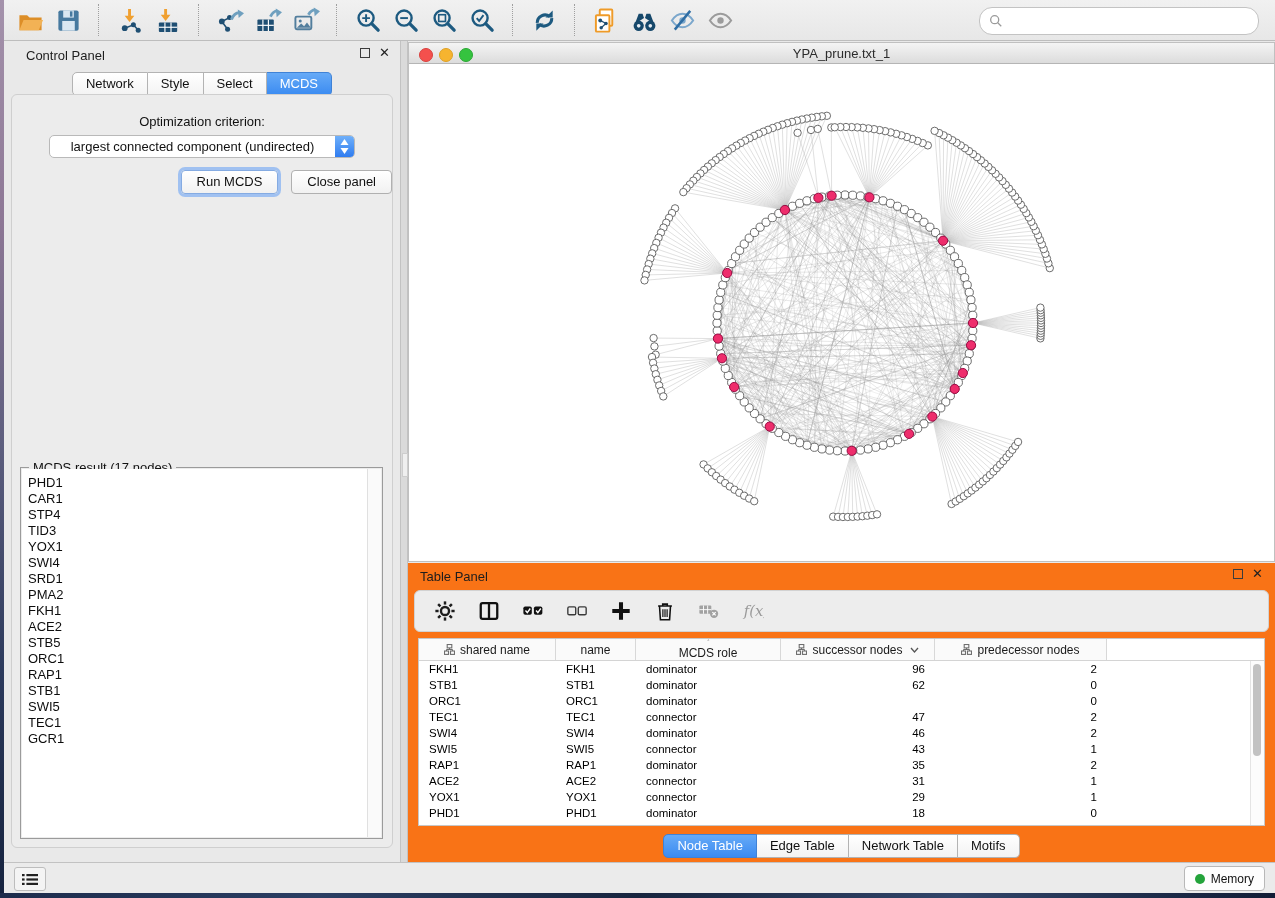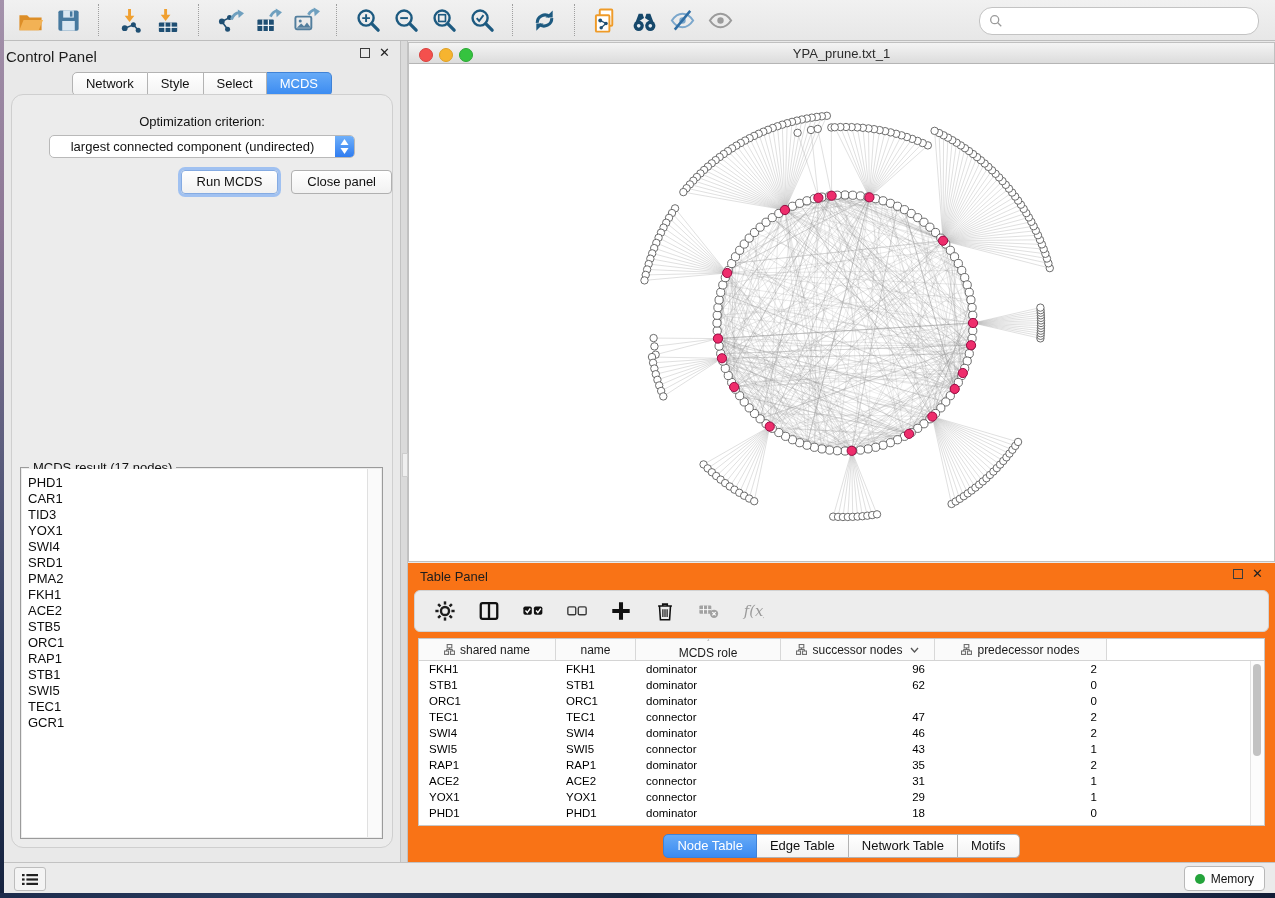--- a/index.html
+++ b/index.html
@@ -19,32 +19,32 @@
   .tb-sep{width:1px;height:32px;border-left:1px dotted #9f9f9f;margin:0 4px;}
   .tb-btn{width:38px;height:34px;display:flex;align-items:center;justify-content:center;cursor:default;}
   .tb-btn svg{width:27px;height:27px;}
   #search-wrap{position:absolute;right:16px;top:7px;width:278px;height:26px;background:#fff;
                border:1px solid #c3c3c3;border-radius:13px;display:flex;align-items:center;}
   #search-wrap svg{width:14px;height:14px;margin-left:9px;}
   #search-input{border:none;outline:none;flex:1;height:20px;font-size:13px;background:transparent;padding:0 8px 0 5px;}
   
   #control-panel{left:0;top:41px;width:396px;height:821px;background:#e9e9e9;}
   #cp-header{position:absolute;left:0;top:0;width:100%;height:28px;}
-  #cp-title{position:absolute;left:2px;top:7px;font-size:15px;color:#1d1d1d;}
+  #cp-title{position:absolute;left:22px;top:7px;font-size:13px;color:#1d1d1d;}
   .panel-winbtns{position:absolute;right:10px;top:7px;display:flex;gap:9px;align-items:center;}
   .float-btn{width:10px;height:10px;border:1.5px solid #3c3c3c;background:transparent;box-sizing:border-box;}
   .close-btn{font-size:13px;font-weight:bold;color:#222;line-height:10px;}
   #cp-tabs{position:absolute;left:0;top:31px;width:100%;display:flex;justify-content:center;}
   .seg-tab{font-size:13px;color:#111;background:linear-gradient(#ffffff,#f3f3f3);
            border:1px solid #b3b3b3;border-left:none;padding:3px 13px 4px;cursor:default;}
   .seg-tab:first-child{border-left:1px solid #b3b3b3;border-radius:5px 0 0 5px;}
   .seg-tab:last-child{border-radius:0 5px 5px 0;}
   .seg-tab.active{background:linear-gradient(#66aaf7,#3b8bf1);color:#fff;border-color:#3f82d6;}
   #cp-content{position:absolute;left:7px;right:7px;top:53px;bottom:14px;background:#ececec;
-              border:1px solid #cfcfcf;border-radius:12px;}
+              border:1px solid #cfcfcf;border-radius:6px;}
   #criterion-label{position:absolute;left:0;top:19px;width:100%;text-align:center;font-size:13px;color:#111;}
   #criterion-select{position:absolute;left:37px;right:37px;top:40px;height:23px;background:#fff;
                     border:1px solid #b9b9b9;border-radius:5px;display:flex;align-items:center;box-sizing:border-box;}
   #criterion-value{flex:1;text-align:center;font-size:13px;color:#111;white-space:nowrap;overflow:hidden;}
   #criterion-stepper{width:19px;align-self:stretch;background:linear-gradient(#6fb0fa,#2f7cf0);
                      border-radius:0 4px 4px 0;display:flex;flex-direction:column;align-items:center;justify-content:center;gap:1px;}
   #criterion-stepper svg{width:9px;height:7px;}
   #cp-buttons{position:absolute;left:0;top:75px;width:100%;display:flex;justify-content:flex-end;gap:13px;}
   .mac-btn{font-size:13px;color:#111;background:linear-gradient(#ffffff,#f1f1f1);
            border:1px solid #b0b0b0;border-radius:4px;padding:3px 15px 4px;cursor:default;}
@@ -296,20 +296,21 @@
       <div id="cp-buttons">
         <button class="mac-btn focused">Run MCDS</button>
         <button class="mac-btn">Close panel</button>
       </div>
       <div id="mcds-group">
         <div id="mcds-group-title">MCDS result (17 nodes)</div>
         <div id="mcds-list">
           <div id="mcds-items">
               <div class="mcds-item">PHD1</div>
               <div class="mcds-item">CAR1</div>
+              <div class="mcds-item">STP4</div>
               <div class="mcds-item">TID3</div>
               <div class="mcds-item">YOX1</div>
               <div class="mcds-item">SWI4</div>
               <div class="mcds-item">SRD1</div>
               <div class="mcds-item">PMA2</div>
               <div class="mcds-item">FKH1</div>
               <div class="mcds-item">ACE2</div>
               <div class="mcds-item">STB5</div>
               <div class="mcds-item">ORC1</div>
               <div class="mcds-item">RAP1</div>

